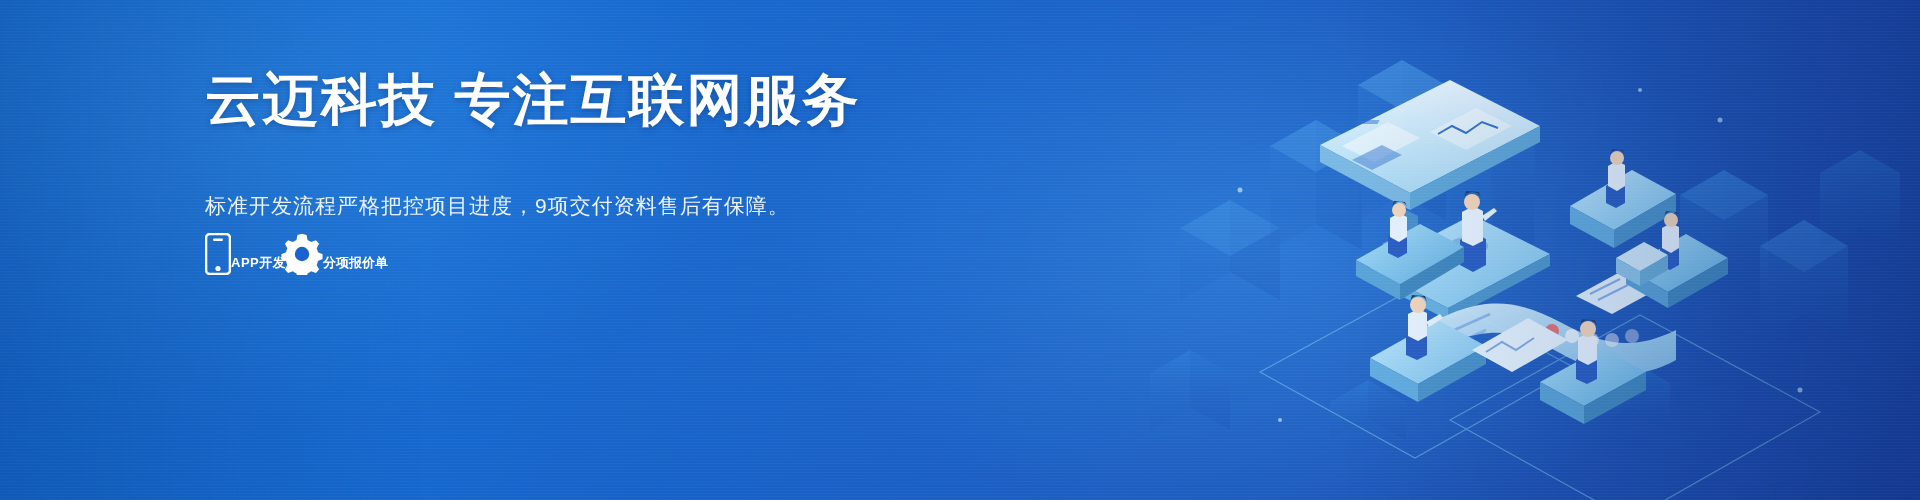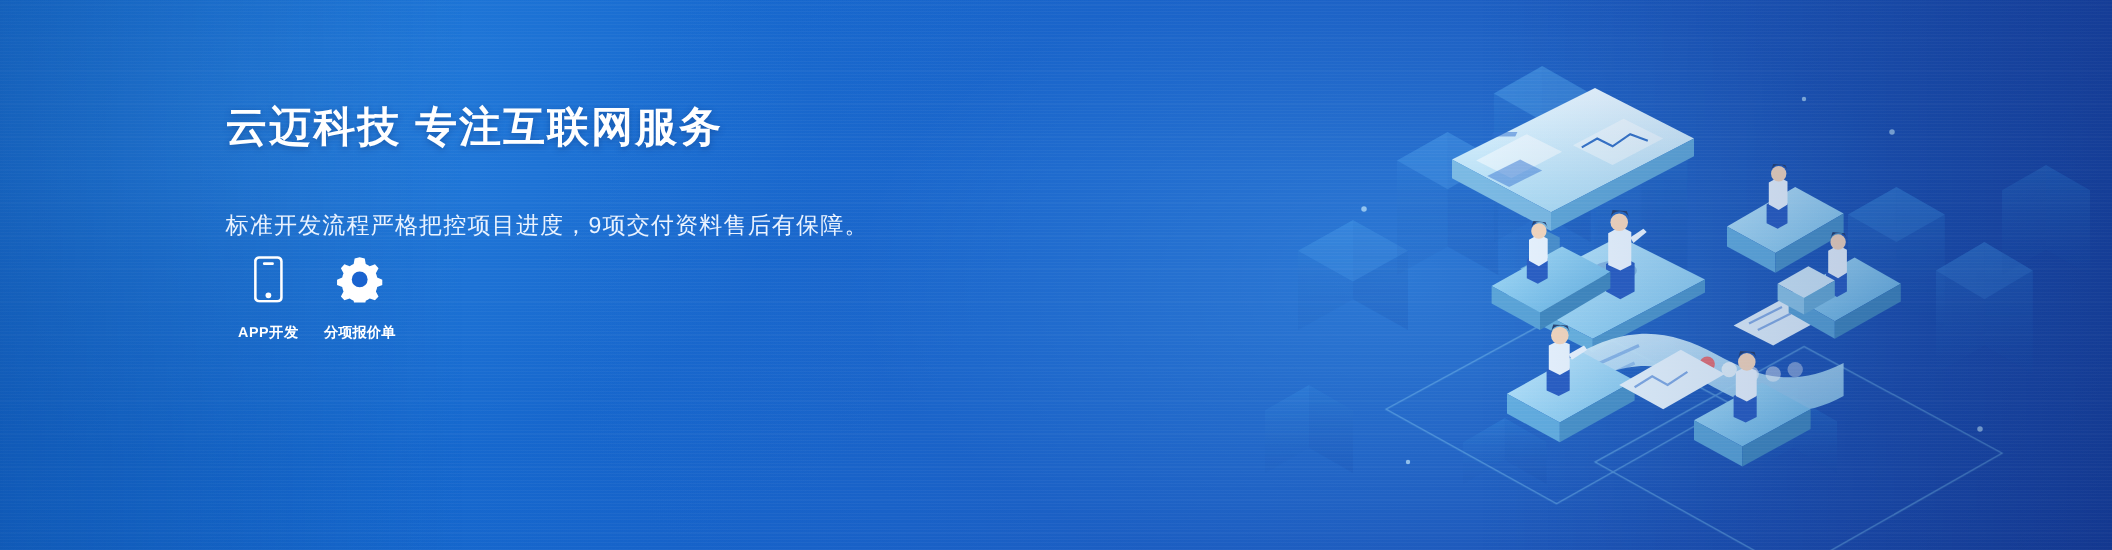--- a/index.html
+++ b/index.html
@@ -23,36 +23,35 @@
   .vignette{
     position:absolute;inset:0;
     background:linear-gradient(90deg, rgba(10,45,120,0.30) 0%, rgba(10,45,120,0.0) 22%, rgba(10,45,120,0.0) 70%, rgba(10,40,110,0.30) 100%);
     pointer-events:none;
   }
 
   
   .content{position:absolute;left:205px;top:0;width:760px;height:500px;}
   .headline{
     position:absolute;top:70px;left:0;
-    font-size:38px;line-height:60px;font-weight:bold;color:#ffffff;
+    font-size:56px;line-height:60px;font-weight:bold;color:#ffffff;
     letter-spacing:2px;white-space:nowrap;
     text-shadow:0 2px 6px rgba(8,40,100,0.35);
-    margin-top:16px;
   }
   .subline{
     position:absolute;left:0;
     font-size:21px;line-height:30px;color:#eaf3ff;
     letter-spacing:1px;white-space:nowrap;font-weight:400;
   }
   .subline.l1{top:146px;}
   .subline.l2{top:191px;}
 
   
   .services{position:absolute;left:0;top:232px;display:flex;align-items:flex-start;}
-  .svc{width:78px;display:flex;flex-direction:column;align-items:center;cursor:pointer;text-align:center;}
+  .svc{width:78px;display:flex;flex-direction:row;align-items:center;cursor:pointer;text-align:center;}
   .svc .glyph{height:44px;display:flex;align-items:center;justify-content:center;margin-bottom:17px;}
   .svc .cap{
     font-size:13px;color:#ffffff;white-space:nowrap;letter-spacing:0.5px;font-weight:bold;
   }
   .svc:nth-child(2){margin-left:-2px;}
   .svc:nth-child(3) .cap,.svc:nth-child(2) .cap{letter-spacing:0;}
   .svc.wide{width:92px;}
 
   
   .illus{position:absolute;right:0;top:0;width:800px;height:500px;}

